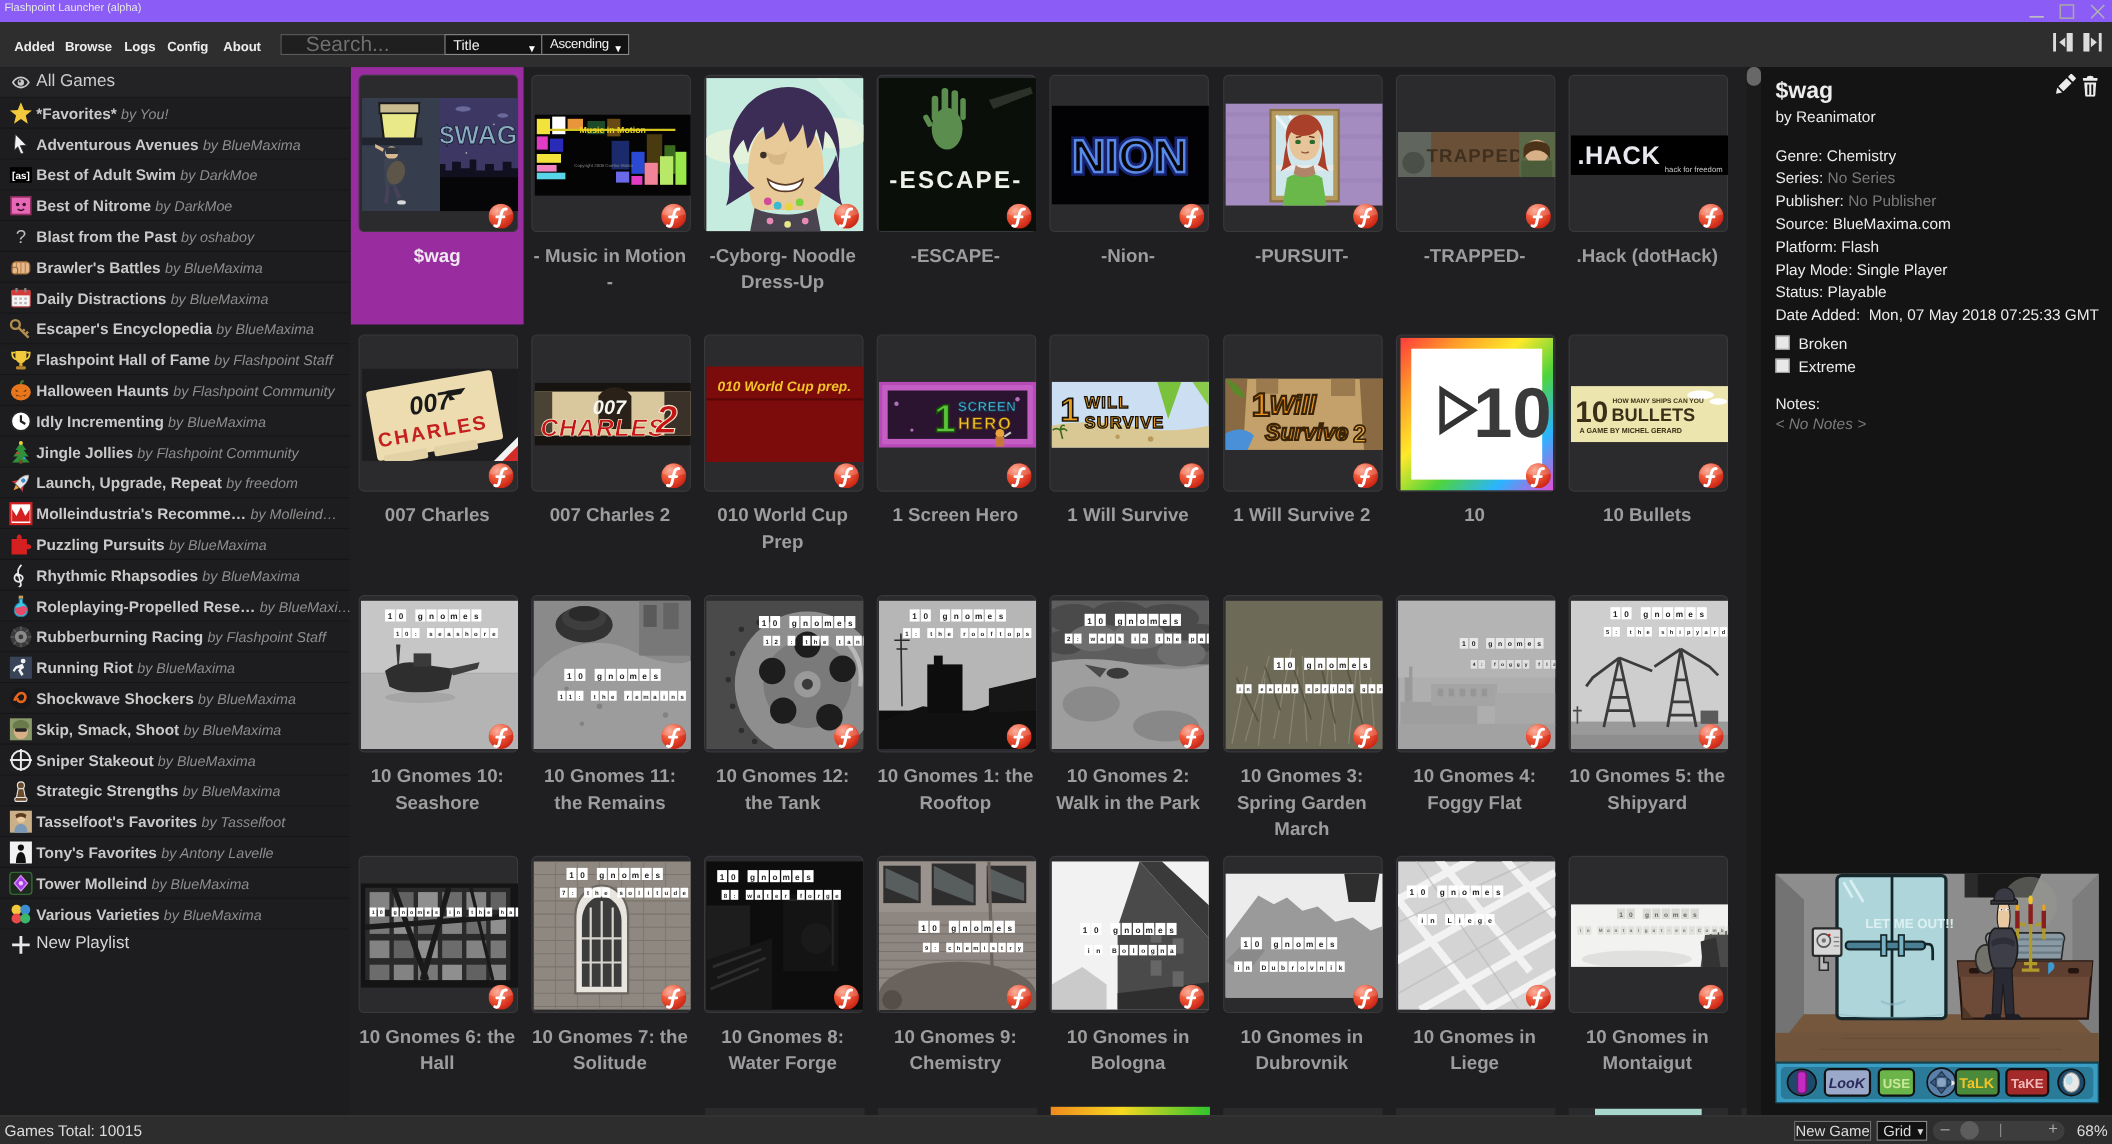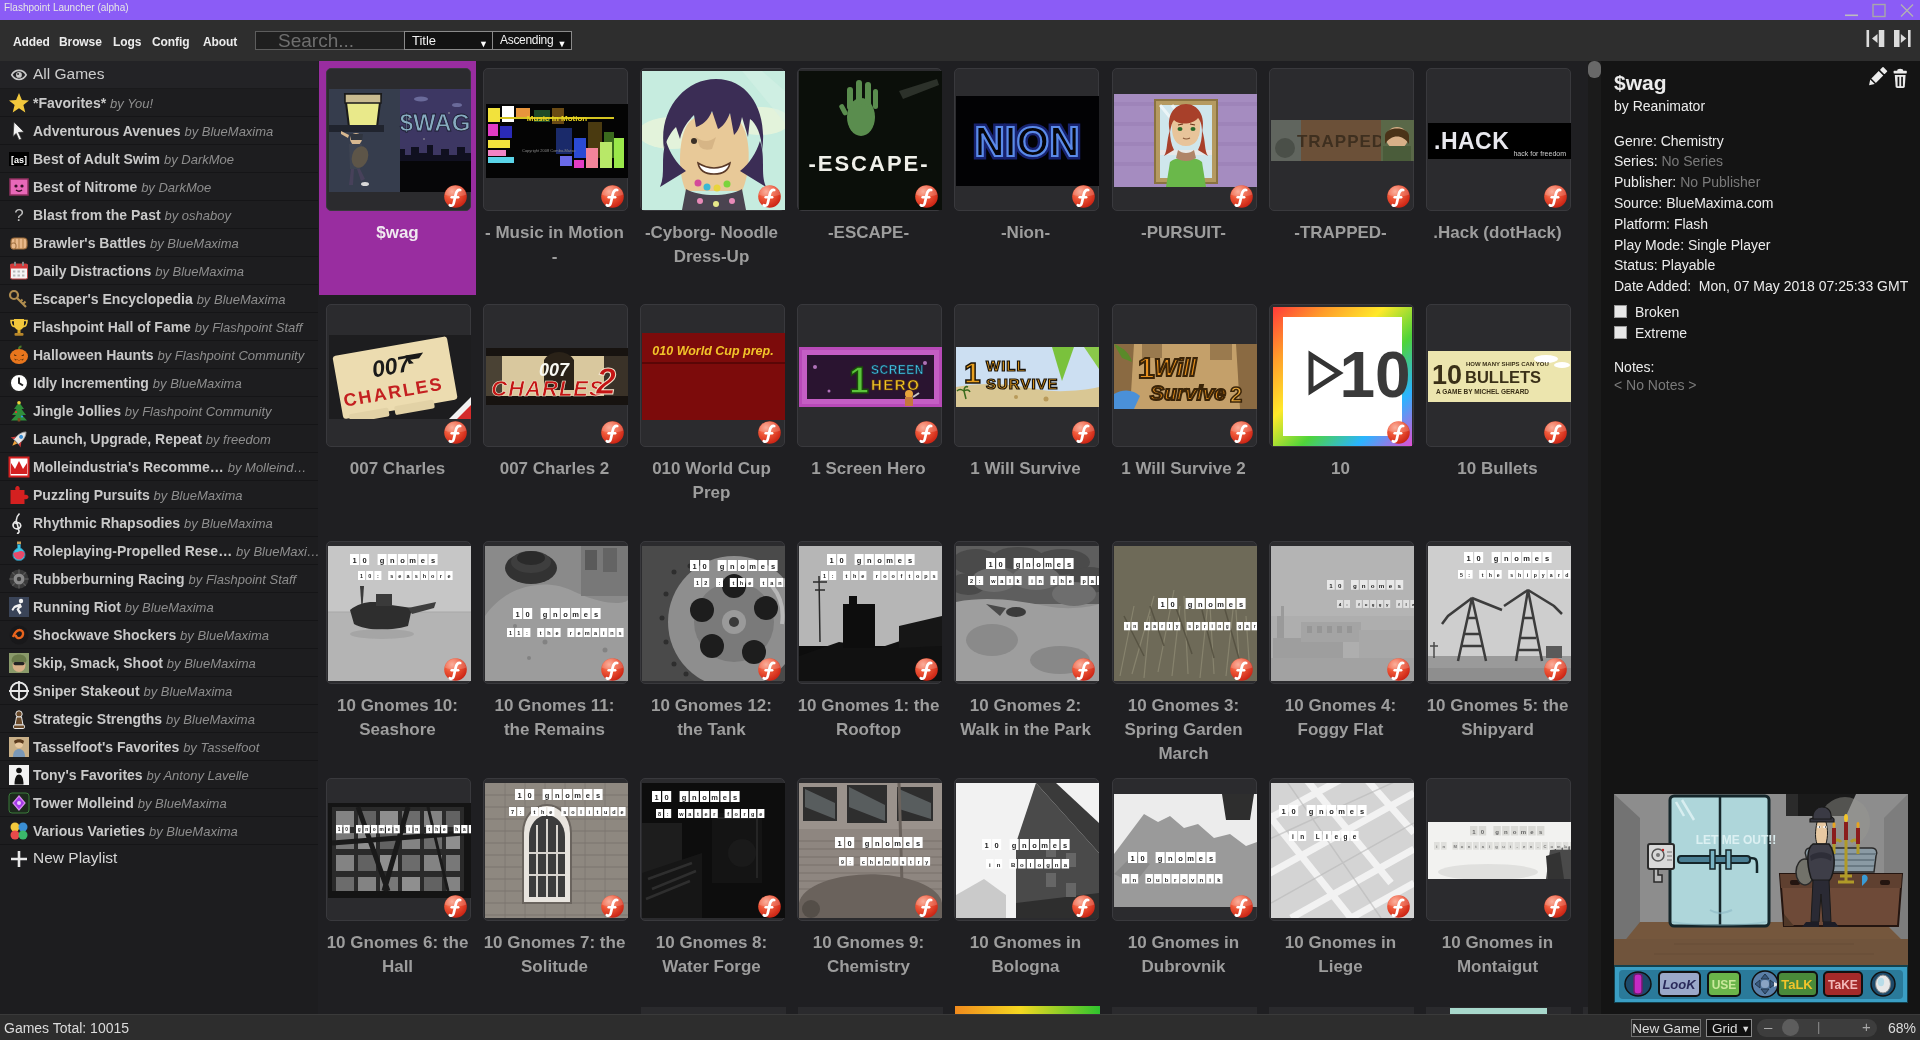--- a/index.html
+++ b/index.html
@@ -1885,21 +1885,21 @@
 <div class="fld" style="top:134px">Source: <span class="">BlueMaxima.com</span></div>
 <div class="fld" style="top:155px">Platform: <span class="">Flash</span></div>
 <div class="fld" style="top:176px">Play Mode: <span class="">Single Player</span></div>
 <div class="fld" style="top:196px">Status: <span class="">Playable</span></div>
 <div class="fld" style="top:217px">Date Added: <span class="">&nbsp;Mon, 07 May 2018 07:25:33 GMT</span></div>
 <div class="chk" style="top:244px"></div>
     <div class="fld" style="top:243px;left:34px">Broken</div>
 <div class="chk" style="top:265px"></div>
     <div class="fld" style="top:264px;left:34px">Extreme</div>
 <div class="fld" style="top:298px">Notes:</div>
-<div class="fld dim" style="top:316px;">&lt; No Notes &gt;</div>
+<div class="fld dim" style="top:316px;font-style:italic">&lt; No Notes &gt;</div>
 <svg class="abs" style="left:13px;top:733px" width="294" height="209" viewBox="0 0 294 209">
 <rect width="294" height="172" fill="#8d8d8d"></rect>
 <path d="M0 0 L26 24 L26 132 L0 160 Z" fill="#737373"></path>
 <path d="M294 0 L270 24 L270 128 L294 152 Z" fill="#7d7d7d"></path>
 <path d="M0 160 L26 128 L270 128 L294 152 L294 172 L0 172 Z" fill="#75573d"></path>
 <rect y="145" width="294" height="27" fill="#70543c"></rect>
 <path d="M40 160 H260 M60 150 H240" stroke="#5f4631" stroke-width="1" opacity="0.5"></path>
 <path d="M172 0 H242 L232 22 H184 Z" fill="#1a1a1a"></path>
 <path d="M172 0 H184 V22 H172 Z" fill="#2b2b2b"></path>
 <circle cx="231" cy="28" r="25" fill="#9a9a92" opacity="0.45"></circle>

